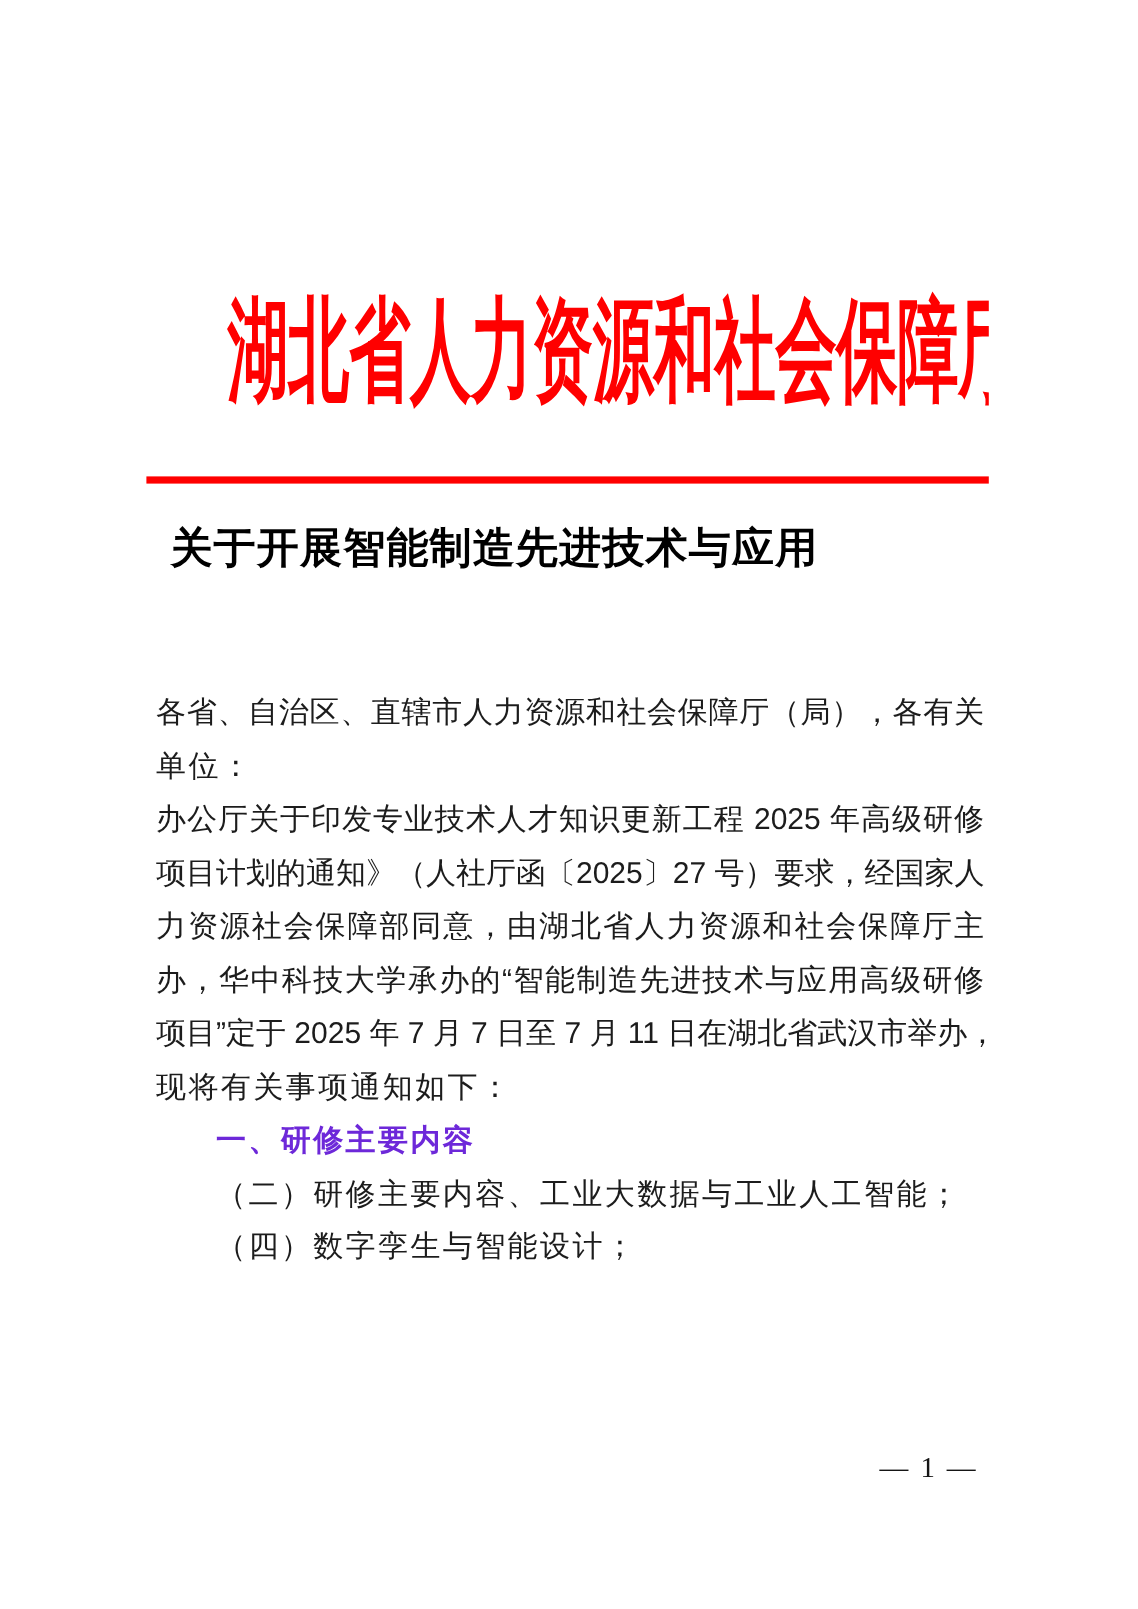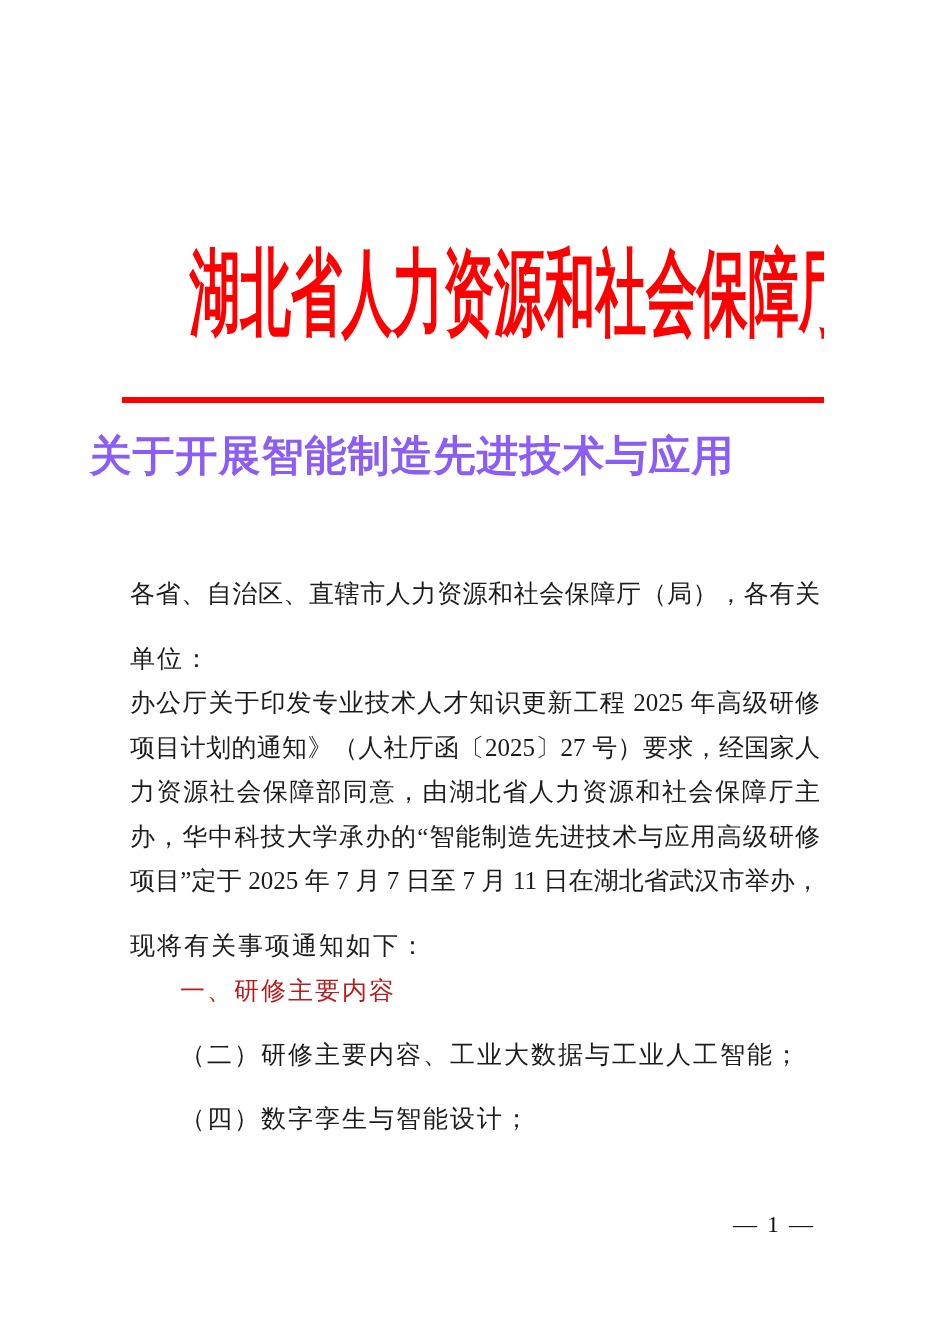--- a/index.html
+++ b/index.html
@@ -28,48 +28,48 @@
     position:absolute;top:397px;left:122px;
     width:704px;height:6px;
     background:var(--accent,#ff0000);
   }
   
   .doc-title{
     position:absolute;top:431px;left:0;right:0;
     text-align:center;
     font-family:"Liberation Serif","DejaVu Serif",serif;
     font-weight:bold;
-    font-size:42px;line-height:51px;
+    font-size:35px;line-height:51px;
     letter-spacing:1px;
-    color:#8b5cf6;
+    color:#000000;
   }
   
   .body-text{
     position:absolute;top:572px;left:130px;
     width:690px;
     font-size:25px;
     color:#1c1c1c;
   }
   .bline{
     height:44.5px;line-height:44.5px;
     white-space:nowrap;
-    font-family:Liberation Serif, serif;
+    font-family:Liberation Sans, sans-serif;
   }
   .bline.fill{
     text-align:justify;
     text-align-last:justify;
     letter-spacing:0;
   }
-  .bline.plain{letter-spacing:2px;margin-top:20px;}
+  .bline.plain{letter-spacing:2px;}
   .bline.indent{text-indent:50px;}
   .bline.hei{
     font-family:"Liberation Sans","DejaVu Sans",sans-serif;
-    font-weight:normal;
+    font-weight:bold;
     letter-spacing:2px;
-    color:#b91c1c;
+    color:#6d28d9;
   }
   
   .page-number{
     position:absolute;top:1209px;left:733px;
     font-size:24px;line-height:30px;
     letter-spacing:2px;
     color:#151515;
     font-family:"Liberation Serif","DejaVu Serif",serif;
   }
 </style>

